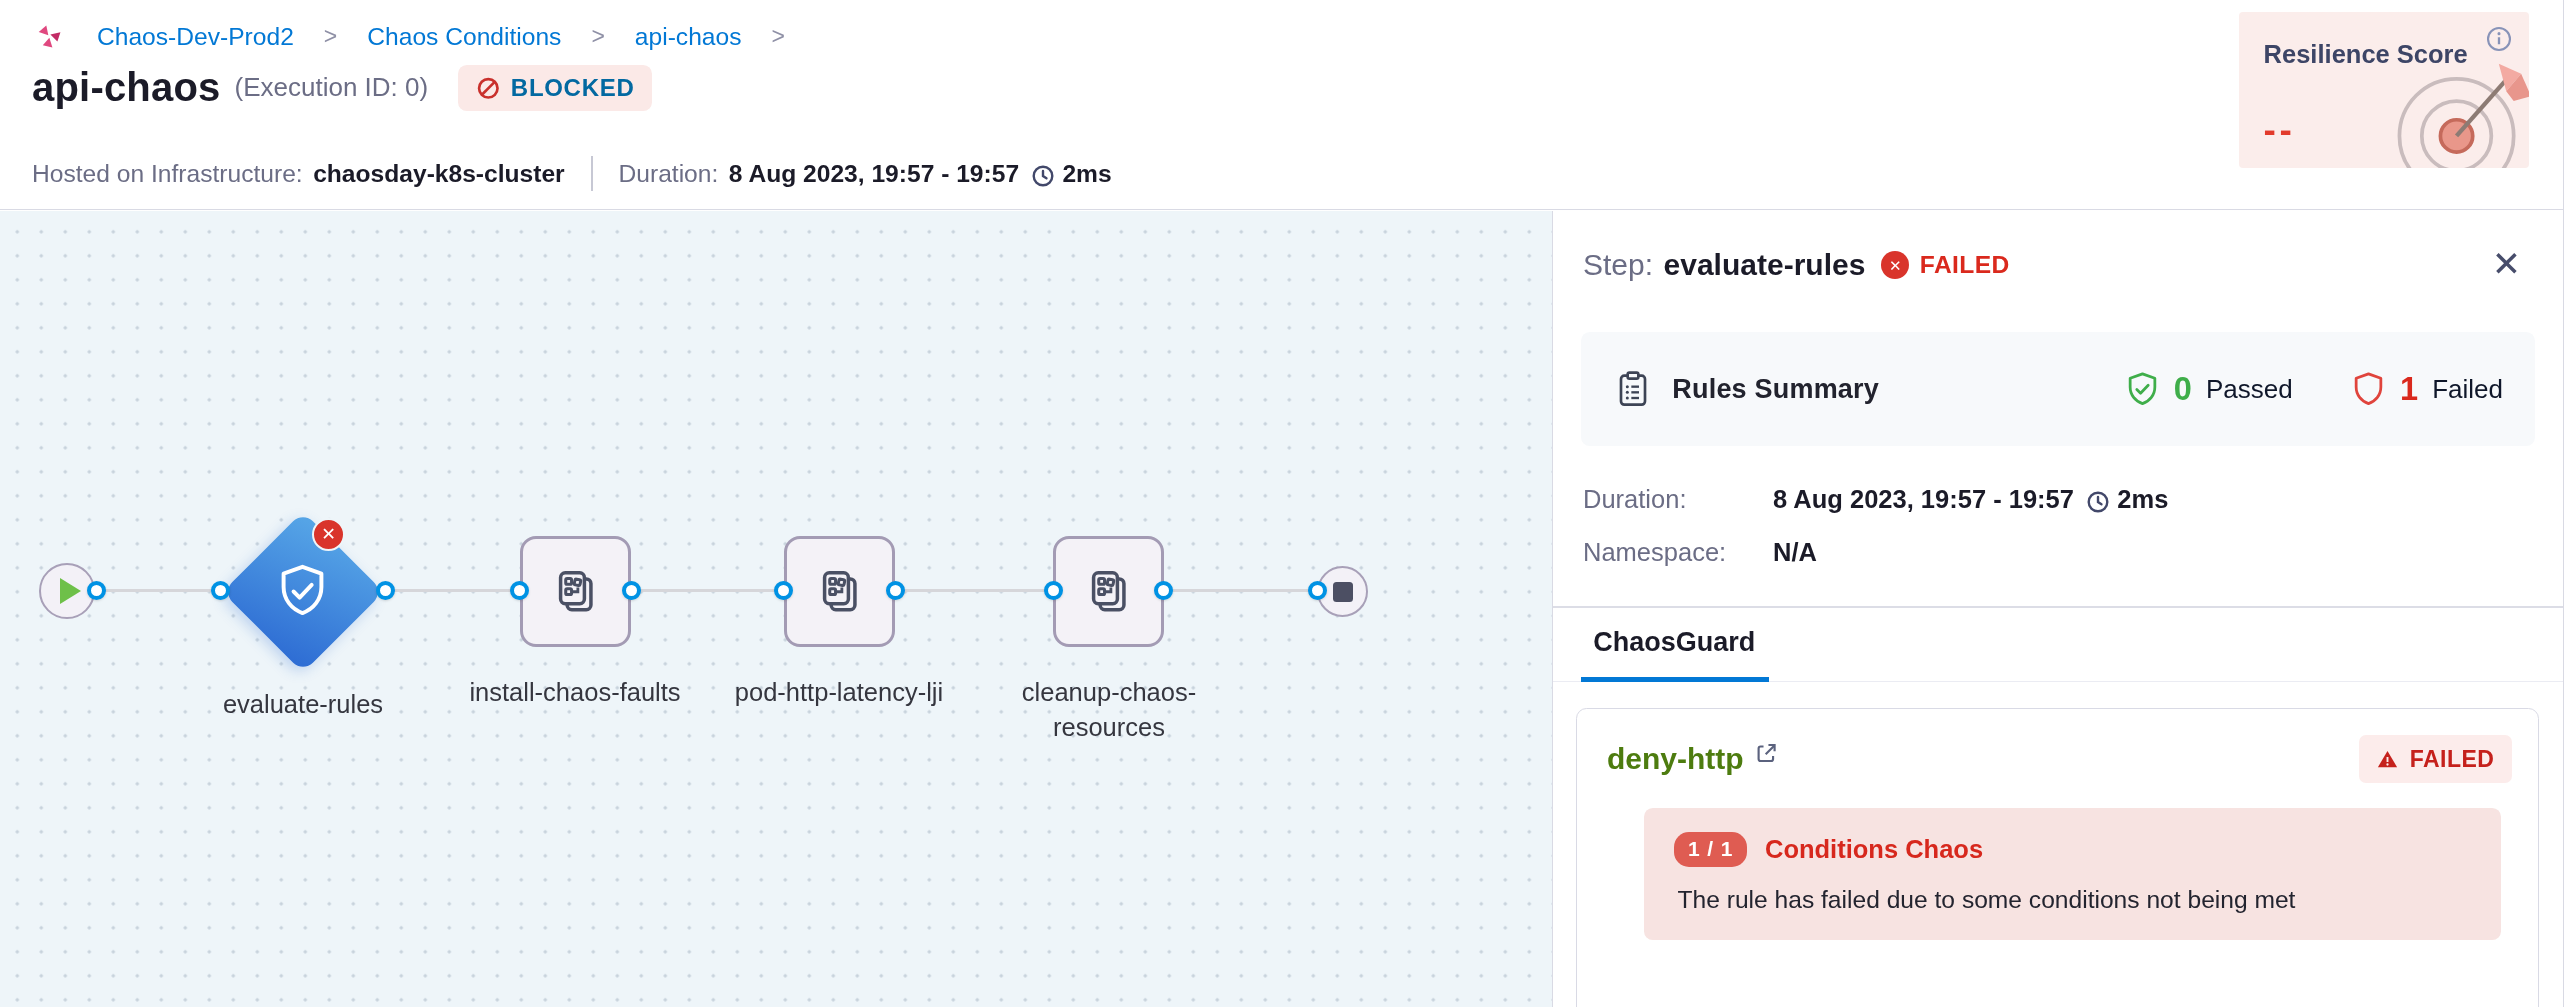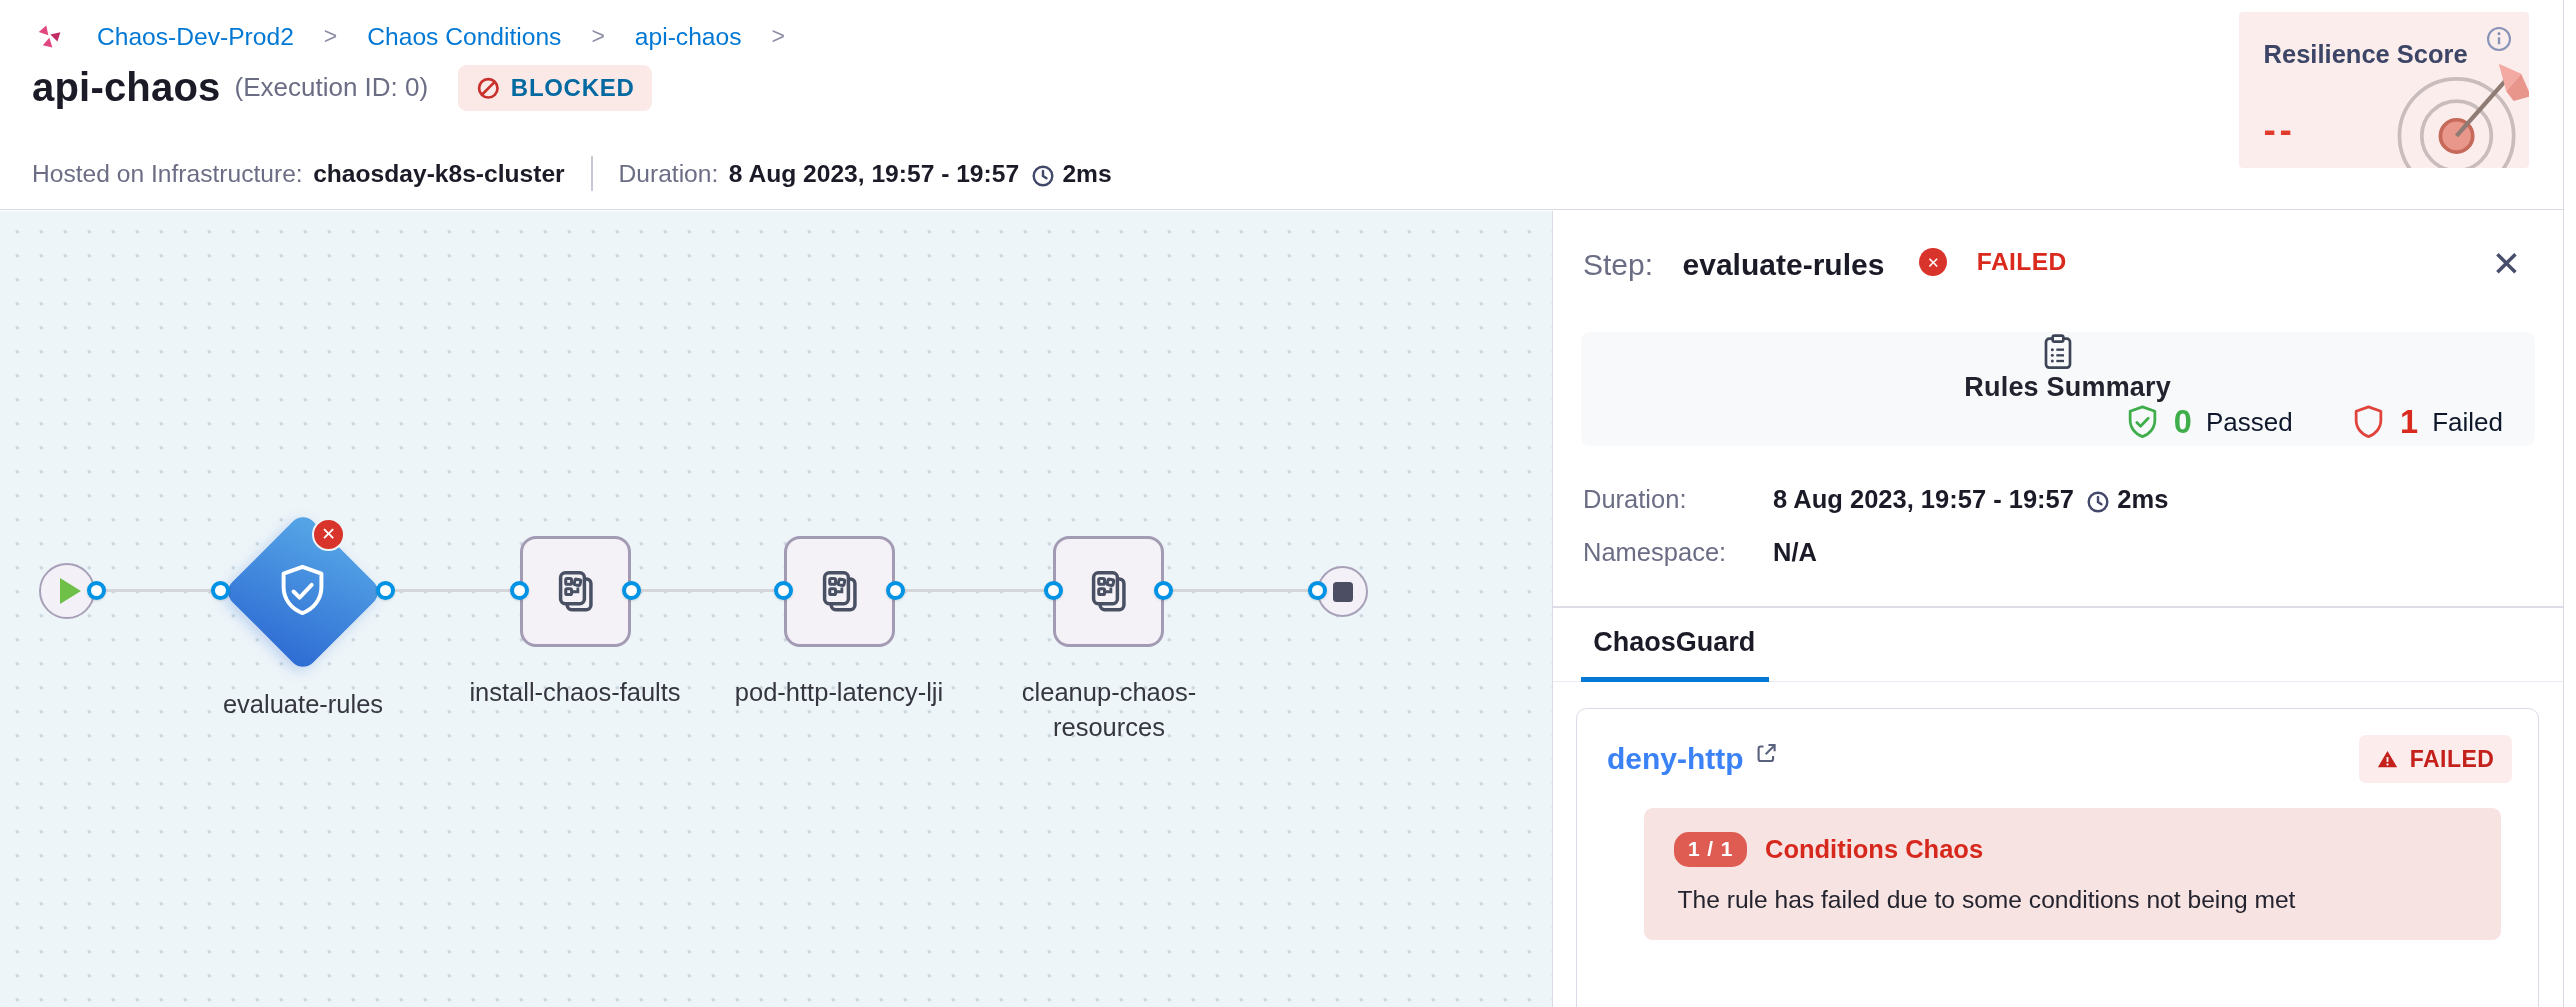--- a/index.html
+++ b/index.html
@@ -54,50 +54,50 @@
   .step-node svg { width:56px; height:56px; }
   .n-install { left:520px; } .n-pod { left:784px; } .n-cleanup { left:1053px; }
   .node-label { position:absolute; width:228px; text-align:center; font-size:25.5px; line-height:1.38; color:#35363f; }
   .lbl-evaluate { left:189px; top:476px; }
   .lbl-install { left:461px; top:464px; }
   .lbl-pod { left:725px; top:464px; }
   .lbl-cleanup { left:995px; top:464px; }
 
   
   .panel { position:absolute; left:1552px; top:211px; width:1011px; height:797px; background:#fff; border-left:0.9px solid #d9dae4; }
-  .step-header { position:absolute; left:30px; top:37px; display:flex; align-items:flex-start;gap:19px; }
+  .step-header { position:absolute; left:30px; top:37px; display:flex; align-items:center; }
   .step-label { font-size:30px; color:#6b6d85; }
   .step-name { font-size:30px; font-weight:bold; color:#1b1b28; margin-left:10.5px; }
   .step-status-icon { width:28px; height:28px; border-radius:50%; background:#d9342b; margin-left:16px; display:flex; align-items:center; justify-content:center; }
   .step-status-icon span { color:#fff; font-size:15px; font-weight:bold; line-height:1; }
   .step-status { font-size:24.6px; font-weight:bold; color:#da291d; margin-left:10.5px; letter-spacing:0.4px; }
   .close-btn { position:absolute; right:42px; top:35px; font-size:35px; color:#474d6b; cursor:pointer; line-height:1; font-weight:normal; }
 
-  .rules-card { position:absolute; left:28px; top:121px; width:954px; height:114px; background:#f7f9fb; border-radius:8.8px; display:flex; align-items:center; padding:0 32px;flex-direction:column; }
+  .rules-card { position:absolute; left:28px; top:121px; width:954px; height:114px; background:#f7f9fb; border-radius:8.8px; display:flex; align-items:center; padding:0 32px; }
   .rules-card .clip { width:40px; height:40px; }
   .rules-title { font-size:27px; font-weight:bold; color:#22232e; margin-left:19.3px; letter-spacing:0.2px; }
   .rules-counts { margin-left:auto; display:flex; align-items:center; gap:56px; }
   .count-group { display:flex; align-items:center; gap:12.3px; }
   .count-group svg { width:39px; height:39px; }
   .count-num { font-size:32.5px; font-weight:bold; }
   .num-pass { color:#3fae4a; } .num-fail { color:#da291d; }
   .count-label { font-size:26px; color:#0f172a; margin-left:1.8px; }
 
   .kv-row { position:absolute; left:30px; display:flex; align-items:center; font-size:25.5px; }
   .kv-label { color:#6b6d85; width:190px; }
   .kv-value { color:#1b1b28; font-weight:bold; display:flex; align-items:center; }
   .row-duration { top:274px; } .row-namespace { top:327px; }
 
   .panel-divider { position:absolute; left:0; top:395px; width:1011px; height:1.8px; background:#dcdde6; }
   .tabbar { position:absolute; left:0; top:397px; width:1011px; height:74px; border-bottom:0.9px solid #ebecf3; }
   .tab { position:absolute; left:28px; top:0; height:74px; display:flex; align-items:center; padding:0 14px 0 12.3px; font-size:27px; font-weight:bold; color:#1b1b28; border-bottom:5.3px solid #0278d5; cursor:pointer; }
 
   .rule-card { position:absolute; left:23px; top:497px; width:963px; height:492px; background:#fff; border:1.8px solid #d9dae5; border-radius:10.5px; overflow:hidden; }
   .rule-card-head { display:flex; align-items:center; padding:26px 26px 5.3px 30px; }
-  .rule-name { font-size:30px; font-weight:bold; color:#3b82f6; }
+  .rule-name { font-size:30px; font-weight:bold; color:#4d7c0f; }
   .ext-link { width:24.6px; height:24.6px; margin-left:10.5px; position:relative; top:-5.3px; cursor:pointer; }
   .rule-failed-badge { margin-left:auto; display:flex; align-items:center; gap:10.5px; background:#fceceb; border-radius:7px; padding:10.5px 17.6px; }
   .rule-failed-badge svg { width:23px; height:23px; }
   .rule-failed-text { font-size:23px; font-weight:bold; color:#c5211c; letter-spacing:0.5px; }
   .conditions-alert { margin:19.3px 37px 26px 67px; background:#f7e3e1; border-radius:8.8px; padding:24.6px 28px 26px 30px; }
   .alert-line1 { display:flex; align-items:center; }
   .ratio-pill { background:#df5c52; color:#fff; font-size:21px; font-weight:bold; border-radius:15px; padding:5.3px 14px; letter-spacing:0.9px; }
   .alert-title { font-size:25.5px; font-weight:bold; color:#d7281d; margin-left:17.6px; }
   .alert-msg { font-size:24.6px; color:#23242f; margin-top:19.3px; margin-left:3.5px; }
 

